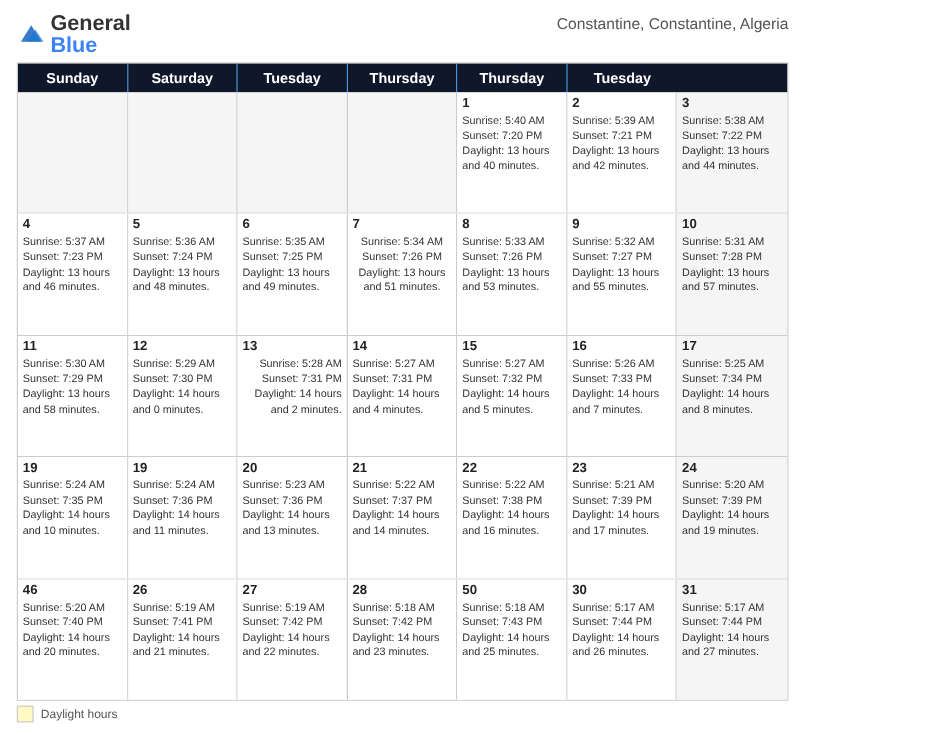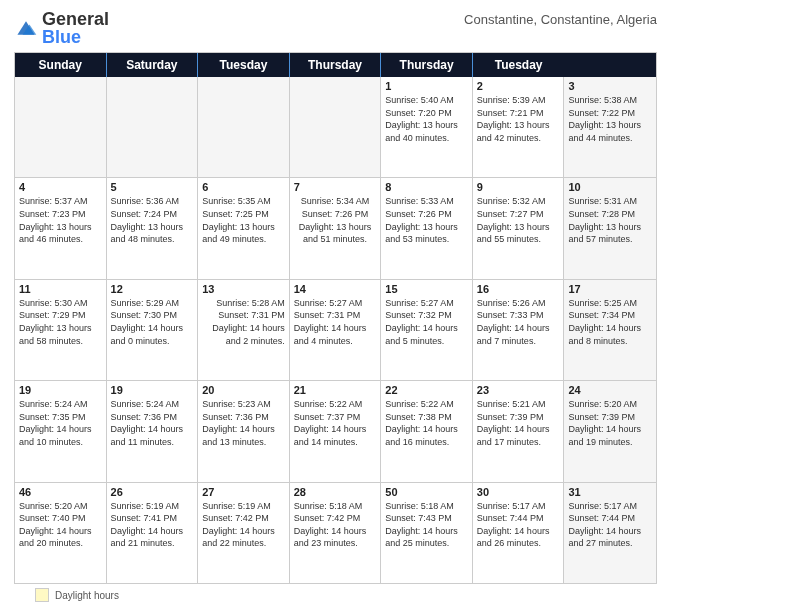--- a/index.html
+++ b/index.html
@@ -105,21 +105,20 @@
     }
     .day-info {
       font-size: 9px;
       line-height: 1.4;
       color: #333;
     }
     .footer {
       margin-top: 4px;
       font-size: 10px;
       color: #555;
-      margin-left: 21px;
     }
     .footer-daylight {
       display: flex;
       align-items: center;
       gap: 6px;
     }
     .daylight-box {
       width: 14px;
       height: 14px;
       background: #fff9c4;

